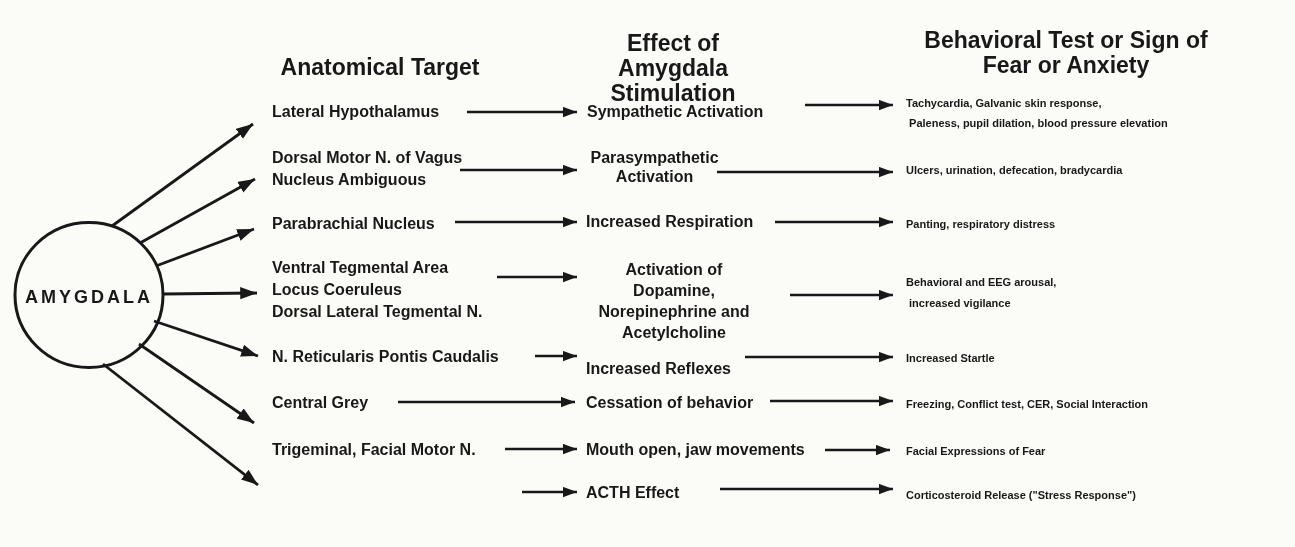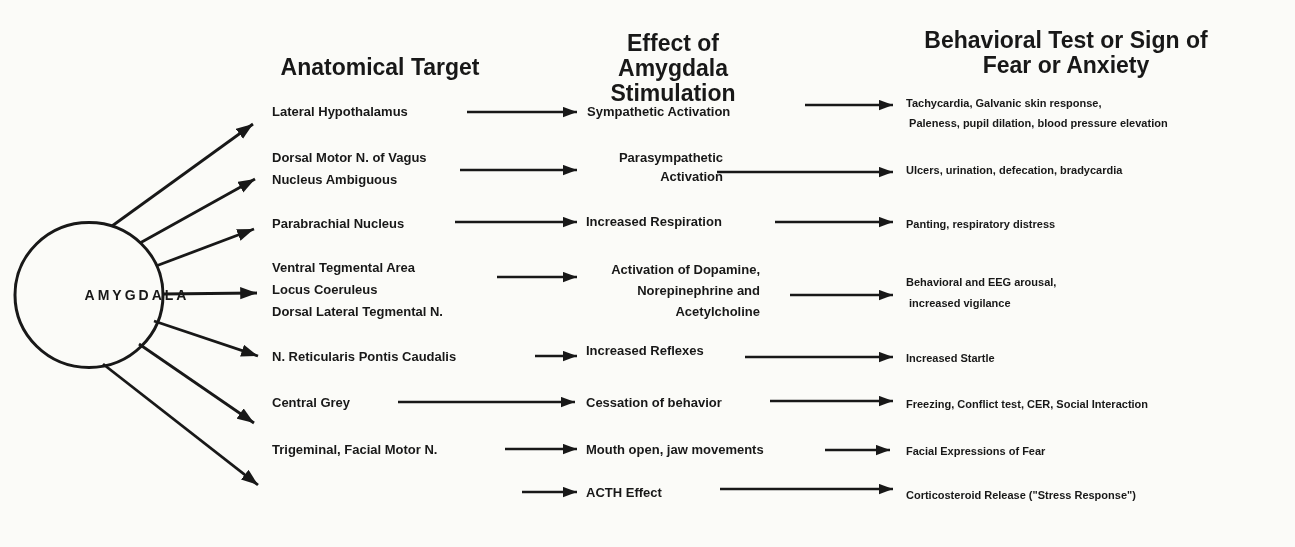--- a/index.html
+++ b/index.html
@@ -2,29 +2,28 @@
 <html><head>
 <meta charset="utf-8">
 <style>
   html,body{margin:0;padding:0;background:#e8e8e6;}
   #canvas{
     position:relative;width:1295px;height:547px;overflow:hidden;
     background:#fbfbf8;
     font-family:"Liberation Sans", sans-serif;
     color:#181818;
   }
-  .txt{position:absolute;font-weight:700;white-space:pre-wrap;line-height:21px;font-size:13px;}
+  .txt{position:absolute;font-weight:700;white-space:pre-wrap;line-height:21px;font-size:16px;}
   .hdr{font-size:23px;line-height:25px;text-align:center;}
   .tgt{line-height:22px;}
-  .eff-c{text-align:right;}
+  .eff-c{text-align:center;}
   .beh{font-size:11px;line-height:20px;}
   .node-label{
-    position:absolute;font-weight:700;font-size:14px;letter-spacing:3px;
+    position:absolute;font-weight:700;font-size:18px;letter-spacing:3px;
     text-align:center;
-    padding-left:48px;
   }
   svg{position:absolute;left:0;top:0;}
 </style>
 </head>
 <body>
 
 <div id="canvas">
 
   <svg width="1295" height="547" viewBox="0 0 1295 547">
     <defs>
@@ -94,21 +93,21 @@
   <div class="txt tgt" style="left:272px;top:257px;">Ventral Tegmental Area
 Locus Coeruleus
 Dorsal Lateral Tegmental N.</div>
   <div class="txt eff-c" style="left:588px;top:259px;width:172px;">Activation of Dopamine,
 Norepinephrine and
 Acetylcholine</div>
   <div class="txt beh" style="left:906px;top:272px;line-height:21px;">Behavioral and EEG arousal,
  increased vigilance</div>
 
   <div class="txt tgt" style="left:272px;top:346px;">N. Reticularis Pontis Caudalis</div>
-  <div class="txt" style="left:586px;top:340px;">Increased Reflexes</div>
+  <div class="txt" style="left:586px;top:358px;">Increased Reflexes</div>
   <div class="txt beh" style="left:906px;top:348px;">Increased Startle</div>
 
   <div class="txt tgt" style="left:272px;top:392px;">Central Grey</div>
   <div class="txt" style="left:586px;top:392px;">Cessation of behavior</div>
   <div class="txt beh" style="left:906px;top:394px;">Freezing, Conflict test, CER, Social Interaction</div>
 
   <div class="txt tgt" style="left:272px;top:439px;">Trigeminal, Facial Motor N.</div>
   <div class="txt" style="left:586px;top:439px;">Mouth open, jaw movements</div>
   <div class="txt beh" style="left:906px;top:441px;">Facial Expressions of Fear</div>
 

